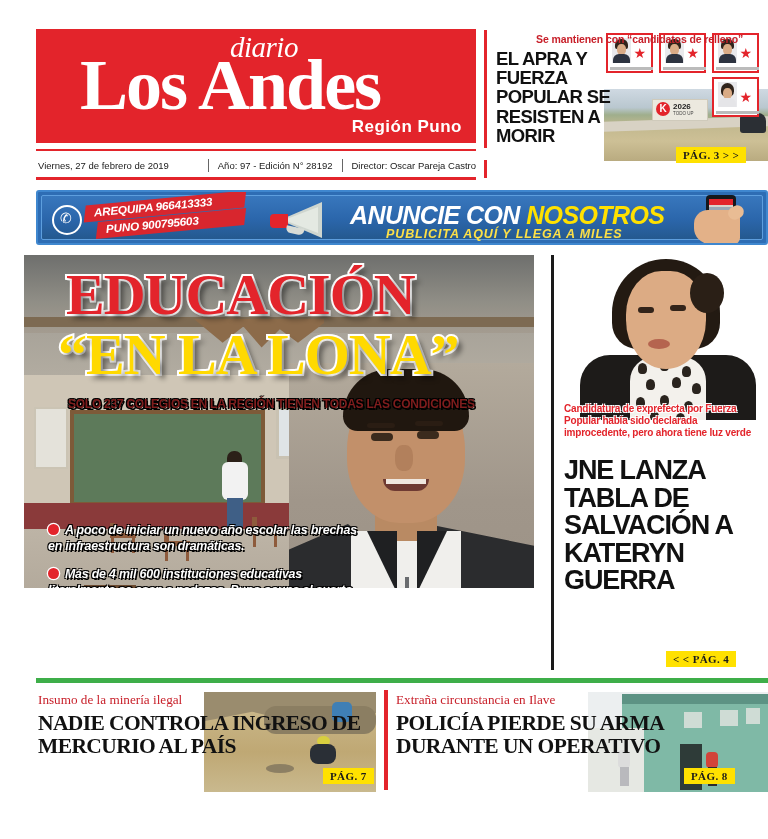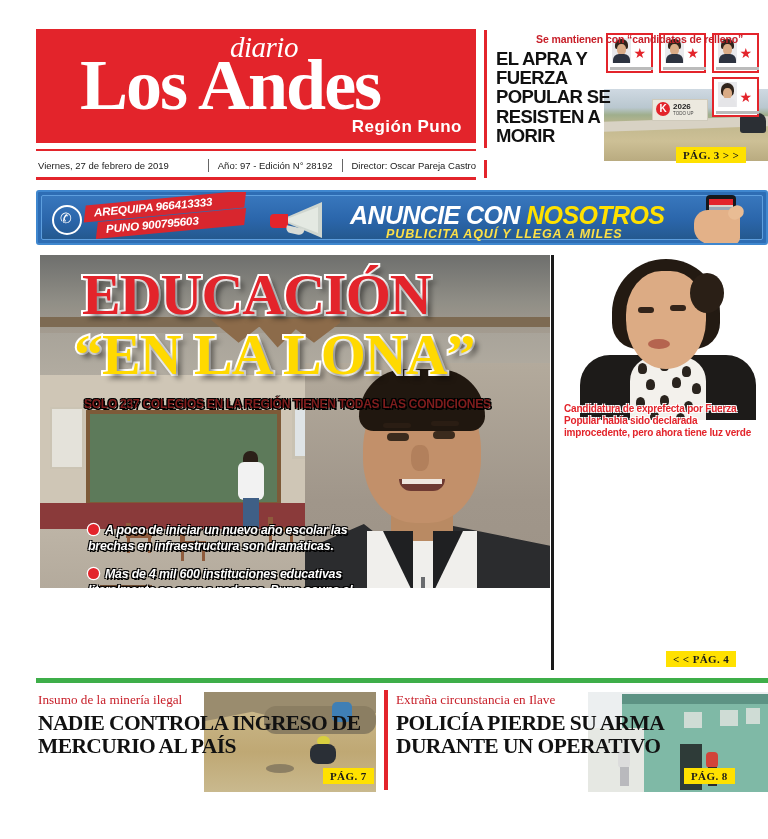--- a/index.html
+++ b/index.html
@@ -68,21 +68,21 @@
   .ad-hand{position:absolute;right:4px;top:2px;width:72px;height:52px;}
   .ad-hand .phone{position:absolute;left:16px;top:1px;width:30px;height:50px;background:#15181c;border-radius:4px;}
   .ad-hand .screen{position:absolute;left:19px;top:5px;width:24px;height:40px;background:#d8d4cc;overflow:hidden;}
   .ad-hand .screen i{display:block;height:6px;background:#E3242B;}
   .ad-hand .screen u{display:block;height:12px;margin-top:2px;background:#9aa7b5;}
   .ad-hand .screen s{display:block;height:14px;margin-top:2px;background:#c3b18f;}
   .ad-hand .fingers{position:absolute;left:4px;top:16px;width:46px;height:34px;background:#e3b188;border-radius:14px 6px 6px 16px;}
   .ad-hand .thumb{position:absolute;left:38px;top:12px;width:16px;height:13px;background:#e9bc94;border-radius:8px;transform:rotate(-25deg);}
 
   
-  .main{position:absolute;left:40px;top:255px;width:510px;height:333px;overflow:hidden;background:#b9b1a4;}
+  .main{position:absolute;left:24px;top:255px;width:510px;height:333px;overflow:hidden;background:#b9b1a4;}
   
   .cls-wall{position:absolute;left:0;top:0;width:510px;height:200px;background:linear-gradient(180deg,#8d8d8b 0%,#a9a49a 40%,#c3bbad 100%);}
   .cls-ceiling{position:absolute;left:0;top:0;width:510px;height:78px;background:linear-gradient(180deg,#6e6f6d 0%,#908e86 60%,#a49c90 100%);}
   .cls-beam{position:absolute;left:0;top:62px;width:510px;height:10px;background:#7d6a52;}
   .cls-damage{position:absolute;left:170px;top:64px;width:130px;height:34px;background:#8c6b4a;
      clip-path:polygon(0 0,22% 70%,38% 22%,52% 84%,66% 30%,80% 70%,100% 12%,100% 0);}
   .cls-back{position:absolute;left:0;top:120px;width:510px;height:180px;background:#cfc6b6;}
   .cls-wainscot{position:absolute;left:0;top:248px;width:510px;height:26px;background:#8a3a3a;}
   .cls-floor{position:absolute;left:0;top:274px;width:510px;height:141px;background:linear-gradient(180deg,#bdb4a6 0%,#a69c8e 100%);}
   .cls-board{position:absolute;left:46px;top:155px;width:195px;height:96px;background:#5d7a5a;border:4px solid #7d5a38;box-sizing:border-box;}
@@ -124,21 +124,21 @@
 
   
   .hl1{position:absolute;left:42px;top:12px;font-family:"Liberation Serif",serif;font-weight:bold;font-size:58px;line-height:0.96;color:#E3242B;letter-spacing:-1px;
        -webkit-text-stroke:4px #ffffff;paint-order:stroke fill;text-shadow:5px 5px 5px rgba(0,0,0,.42);white-space:nowrap;}
   .hl2{position:absolute;left:34px;top:72px;font-family:"Liberation Serif",serif;font-weight:bold;font-size:58px;line-height:0.96;color:#FFD900;letter-spacing:-1px;
        -webkit-text-stroke:4px #ffffff;paint-order:stroke fill;text-shadow:5px 5px 5px rgba(0,0,0,.42);white-space:nowrap;}
   .subhl{position:absolute;left:44px;top:142px;font-size:12px;font-weight:bold;line-height:1.22;color:#7f1d1d;letter-spacing:-0.25px;
        text-shadow:1.6px 1.6px 0 #000,-1.2px 1.2px 0 #000,1.2px -1.2px 0 #000,-1.2px -1.2px 0 #000;font-family:"Liberation Sans",sans-serif;text-align:right;}
   .bullets{position:absolute;left:24px;top:268px;width:320px;}
   .bullet{position:relative;margin-bottom:13px;font-size:12.4px;font-style:italic;font-weight:bold;line-height:1.25;color:#fff;letter-spacing:-0.2px;
-       text-shadow:1.5px 1.5px 0 #000,-1.1px 1.1px 0 #000,1.1px -1.1px 0 #000,-1.1px -1.1px 0 #000;font-family:"Liberation Sans",sans-serif;margin-left:24px;}
+       text-shadow:1.5px 1.5px 0 #000,-1.1px 1.1px 0 #000,1.1px -1.1px 0 #000,-1.1px -1.1px 0 #000;font-family:"Liberation Sans",sans-serif;}
   .bullet .dot{display:inline-block;width:11px;height:11px;border-radius:50%;background:#E3242B;margin-right:6px;vertical-align:-1px;box-shadow:0 0 0 1.3px #fff;}
   .caption{position:absolute;left:385px;top:345px;width:148px;background:#E3242B;color:#fff;text-align:center;font-size:9.2px;font-weight:bold;line-height:1.42;padding:5px 2px;letter-spacing:0.1px;font-family:"Liberation Sans",sans-serif;}
   .main-pag{position:absolute;left:457px;top:396px;}
 
   
   .vsep-mid{position:absolute;left:551px;top:255px;width:3px;height:415px;background:#1a1a1a;}
 
   
   .rc{position:absolute;left:560px;top:255px;width:208px;height:415px;}
   .rc-photo{position:absolute;left:0;top:0;width:208px;height:165px;overflow:hidden;background:#ffffff;}
@@ -416,20 +416,21 @@
           <i style="left:46px;top:56px;"></i>
       </div>
       <div class="hair"></div>
       <div class="face"></div>
       <div class="bun"></div>
       <div class="e1"></div>
         <div class="e2"></div>
       <div class="lip"></div>
     </div>
     <div class="rc-kicker">Candidatura de exprefecta por Fuerza Popular había sido declarada improcedente, pero ahora tiene luz verde</div>
+    <div class="rc-head">JNE LANZA TABLA DE SALVACIÓN A KATERYN GUERRA</div>
     <div class="pagbadge rc-pag">&lt; &lt; PÁG. 4</div>
   </div>
 
   <div class="greenbar"></div>
 
   <div class="bl">
     <div class="bl-photo">
       <div class="w"></div>
         <div class="mud1"></div>
         <div class="mud2"></div>

